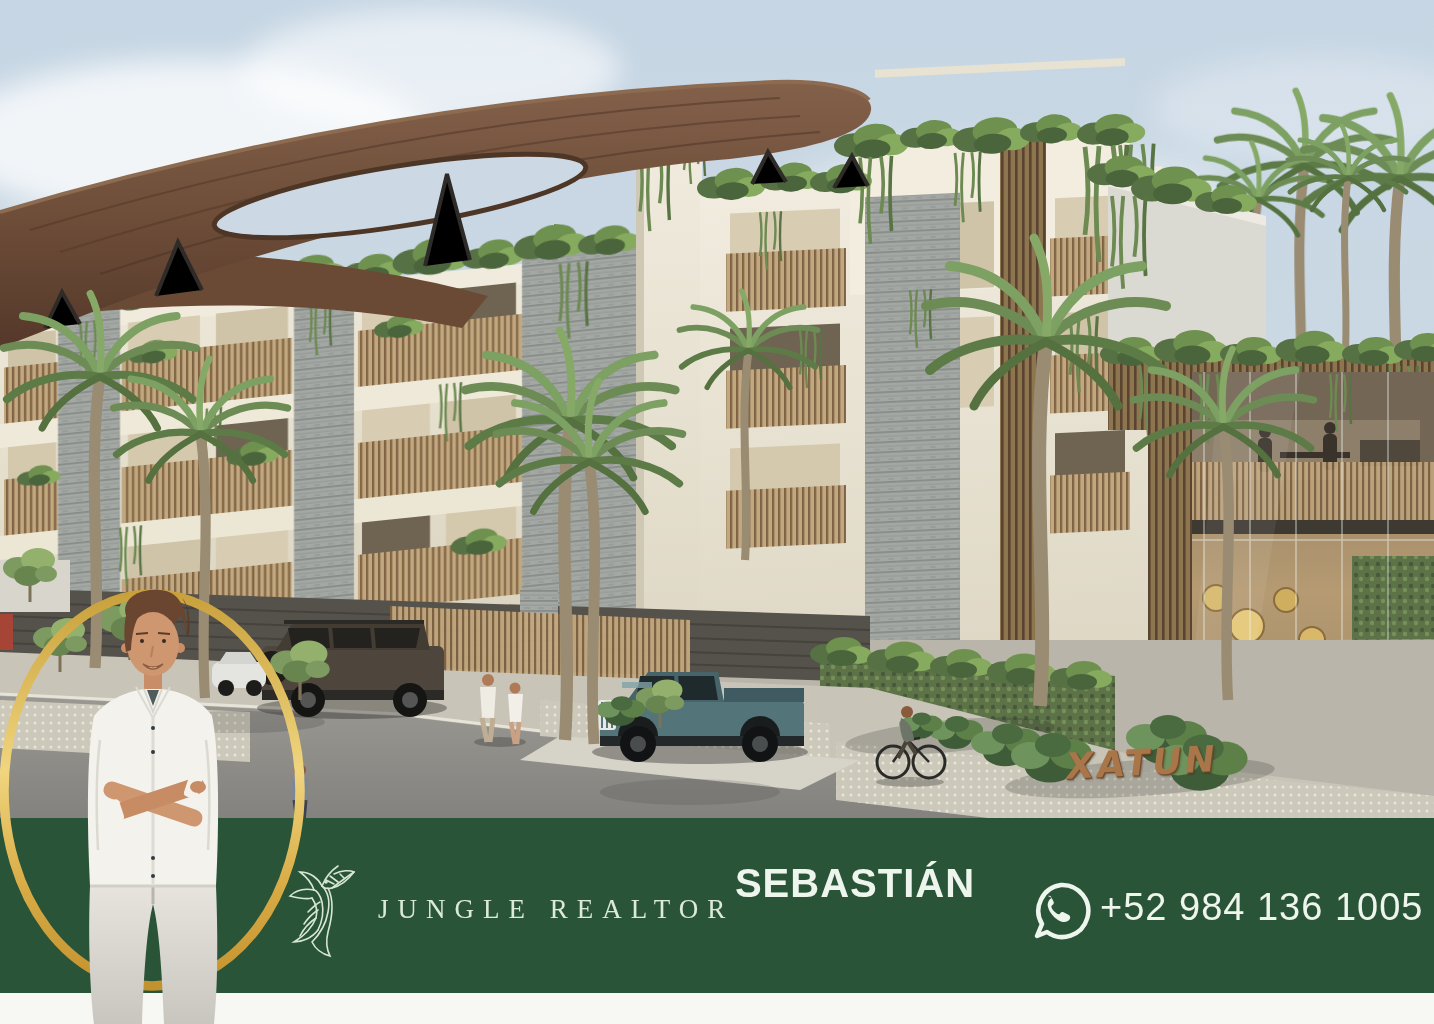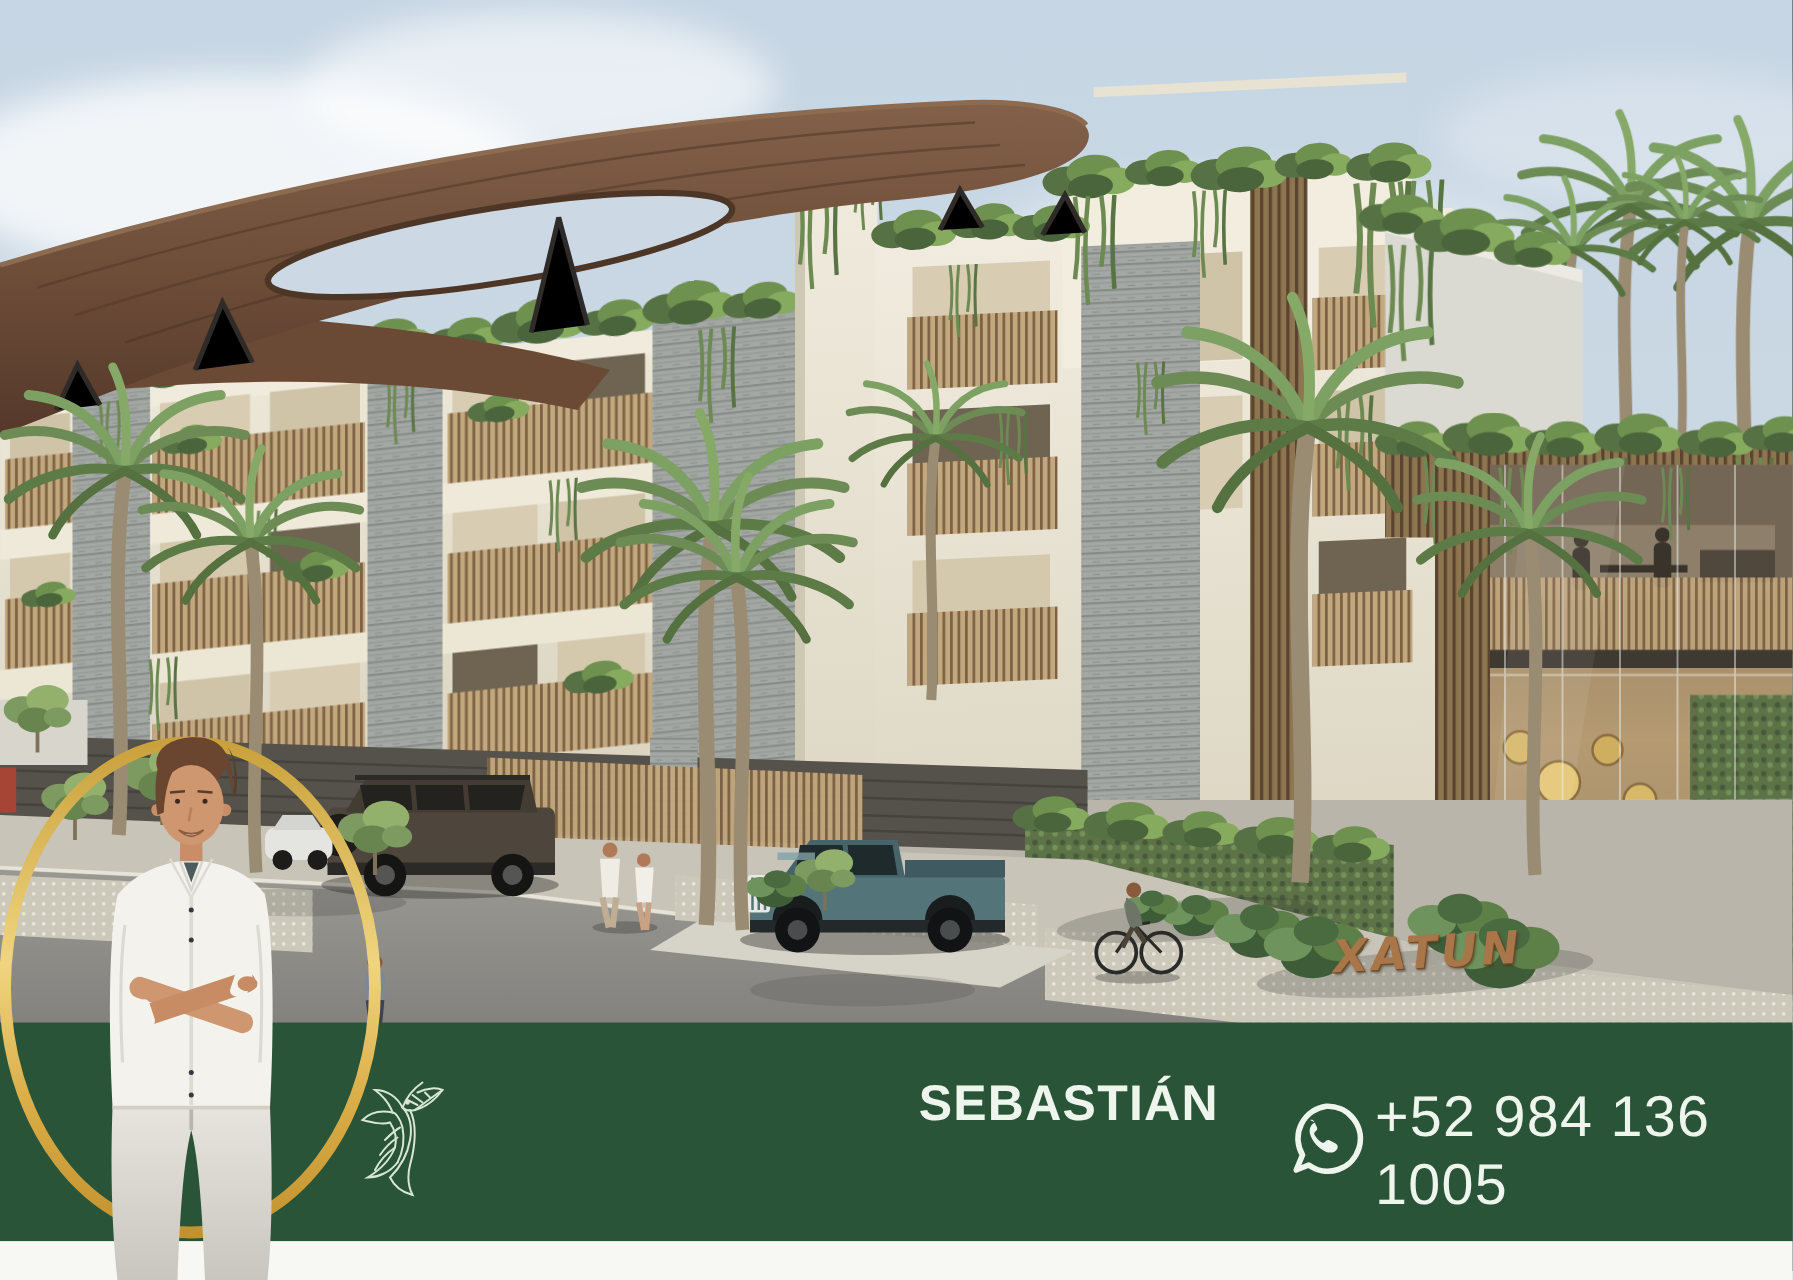--- a/index.html
+++ b/index.html
@@ -12,22 +12,22 @@
         color:#a9764a;text-shadow:1px 1px 0 #6e4c2c,2px 2px 2px rgba(60,40,20,.55);}
   
   #banner{position:absolute;left:0;top:818px;width:1434px;height:175px;z-index:3;}
   #banner .bg{position:absolute;inset:0;}
   #brand-logo{position:absolute;left:282px;top:860px;z-index:4;}
   #brand-name{position:absolute;left:378px;top:894px;z-index:4;
       font-family:"Liberation Serif",serif;font-size:27px;letter-spacing:9px;color:#dcead8;}
   #agent{position:absolute;left:695px;top:860px;width:320px;z-index:4;text-align:center;
       color:#eef5ec;font-size:40px;font-weight:600;line-height:46px;letter-spacing:1px;}
   #wa{position:absolute;left:1030px;top:880px;z-index:4;}
-  #phone{position:absolute;left:1100px;top:866px;z-index:4;color:#eef5ec;
-      font-size:46px;font-weight:500;letter-spacing:1px;}
+  #phone{position:absolute;left:1100px;top:886px;z-index:4;color:#eef5ec;
+      font-size:38px;font-weight:500;letter-spacing:1px;}
   #footer-strip{position:absolute;left:0;top:993px;width:1434px;height:31px;background:#f7f7f4;z-index:3;}
   #gold-ring{position:absolute;left:0;top:556px;z-index:5;pointer-events:none;}
   #agent-photo{position:absolute;left:0;top:556px;z-index:6;}
 </style>
 </head>
 <body>
 
 <div id="poster">
 
 <svg id="scene" width="1434" height="824" viewBox="0 0 1434 824">
@@ -512,20 +512,21 @@
     <path d="M40,26 C36,18 28,12 18,12 C26,18 30,24 32,30"></path>
     <path d="M32,30 C22,28 14,30 8,36 C16,38 24,40 30,38"></path>
     <path d="M30,38 C34,44 36,50 34,58 C30,68 22,76 12,82 C20,82 30,78 36,70"></path>
     <path d="M36,70 C40,62 42,52 40,42 C38,34 34,30 32,30"></path>
     <path d="M34,58 C28,62 22,68 18,76 M36,50 C30,54 26,58 22,64 M38,42 C34,44 30,48 26,52"></path>
     <path d="M40,26 C46,32 48,42 46,52 C44,64 38,74 30,82 C34,90 40,94 48,96 C44,88 44,80 46,72 C50,58 52,40 46,28"></path>
     <circle cx="44" cy="22" r="1" fill="#d7e7d3"></circle>
   </g>
 </svg>
 
+<div id="brand-name">JUNGLE REALTOR</div>
 
 <div id="agent" style="color: rgb(238, 245, 236);">
   <div>SEBASTIÁN</div>
 </div>
 
 <svg id="wa" width="62" height="62" viewBox="0 0 62 62">
   <path d="M31,5 a26,26 0 1 1 -14,47 L7,56 L12,44 A26,26 0 0 1 31,5 Z" fill="none" stroke="#eef5ec" stroke-width="4.5" stroke-linejoin="round"></path>
   <path d="M22,18 c-3,1 -5,5 -4,9 c1.5,6 7,12 13,14.5 c4,1.5 8,0 9,-3 c0.5,-1.5 0,-3 -1.5,-3.8 l-5,-2.5 c-1.4,-0.6 -2.6,0 -3.4,1.2 c-0.7,1 -1.8,1.2 -3,0.4 c-2.2,-1.5 -4.2,-3.5 -5.4,-5.8 c-0.6,-1.2 -0.3,-2.3 0.8,-3 c1.2,-0.8 1.7,-2 1,-3.4 l-2.3,-4.6 c-0.6,-1.2 -1.7,-1.6 -3.2,-1 Z" fill="#eef5ec"></path>
 </svg>
 

